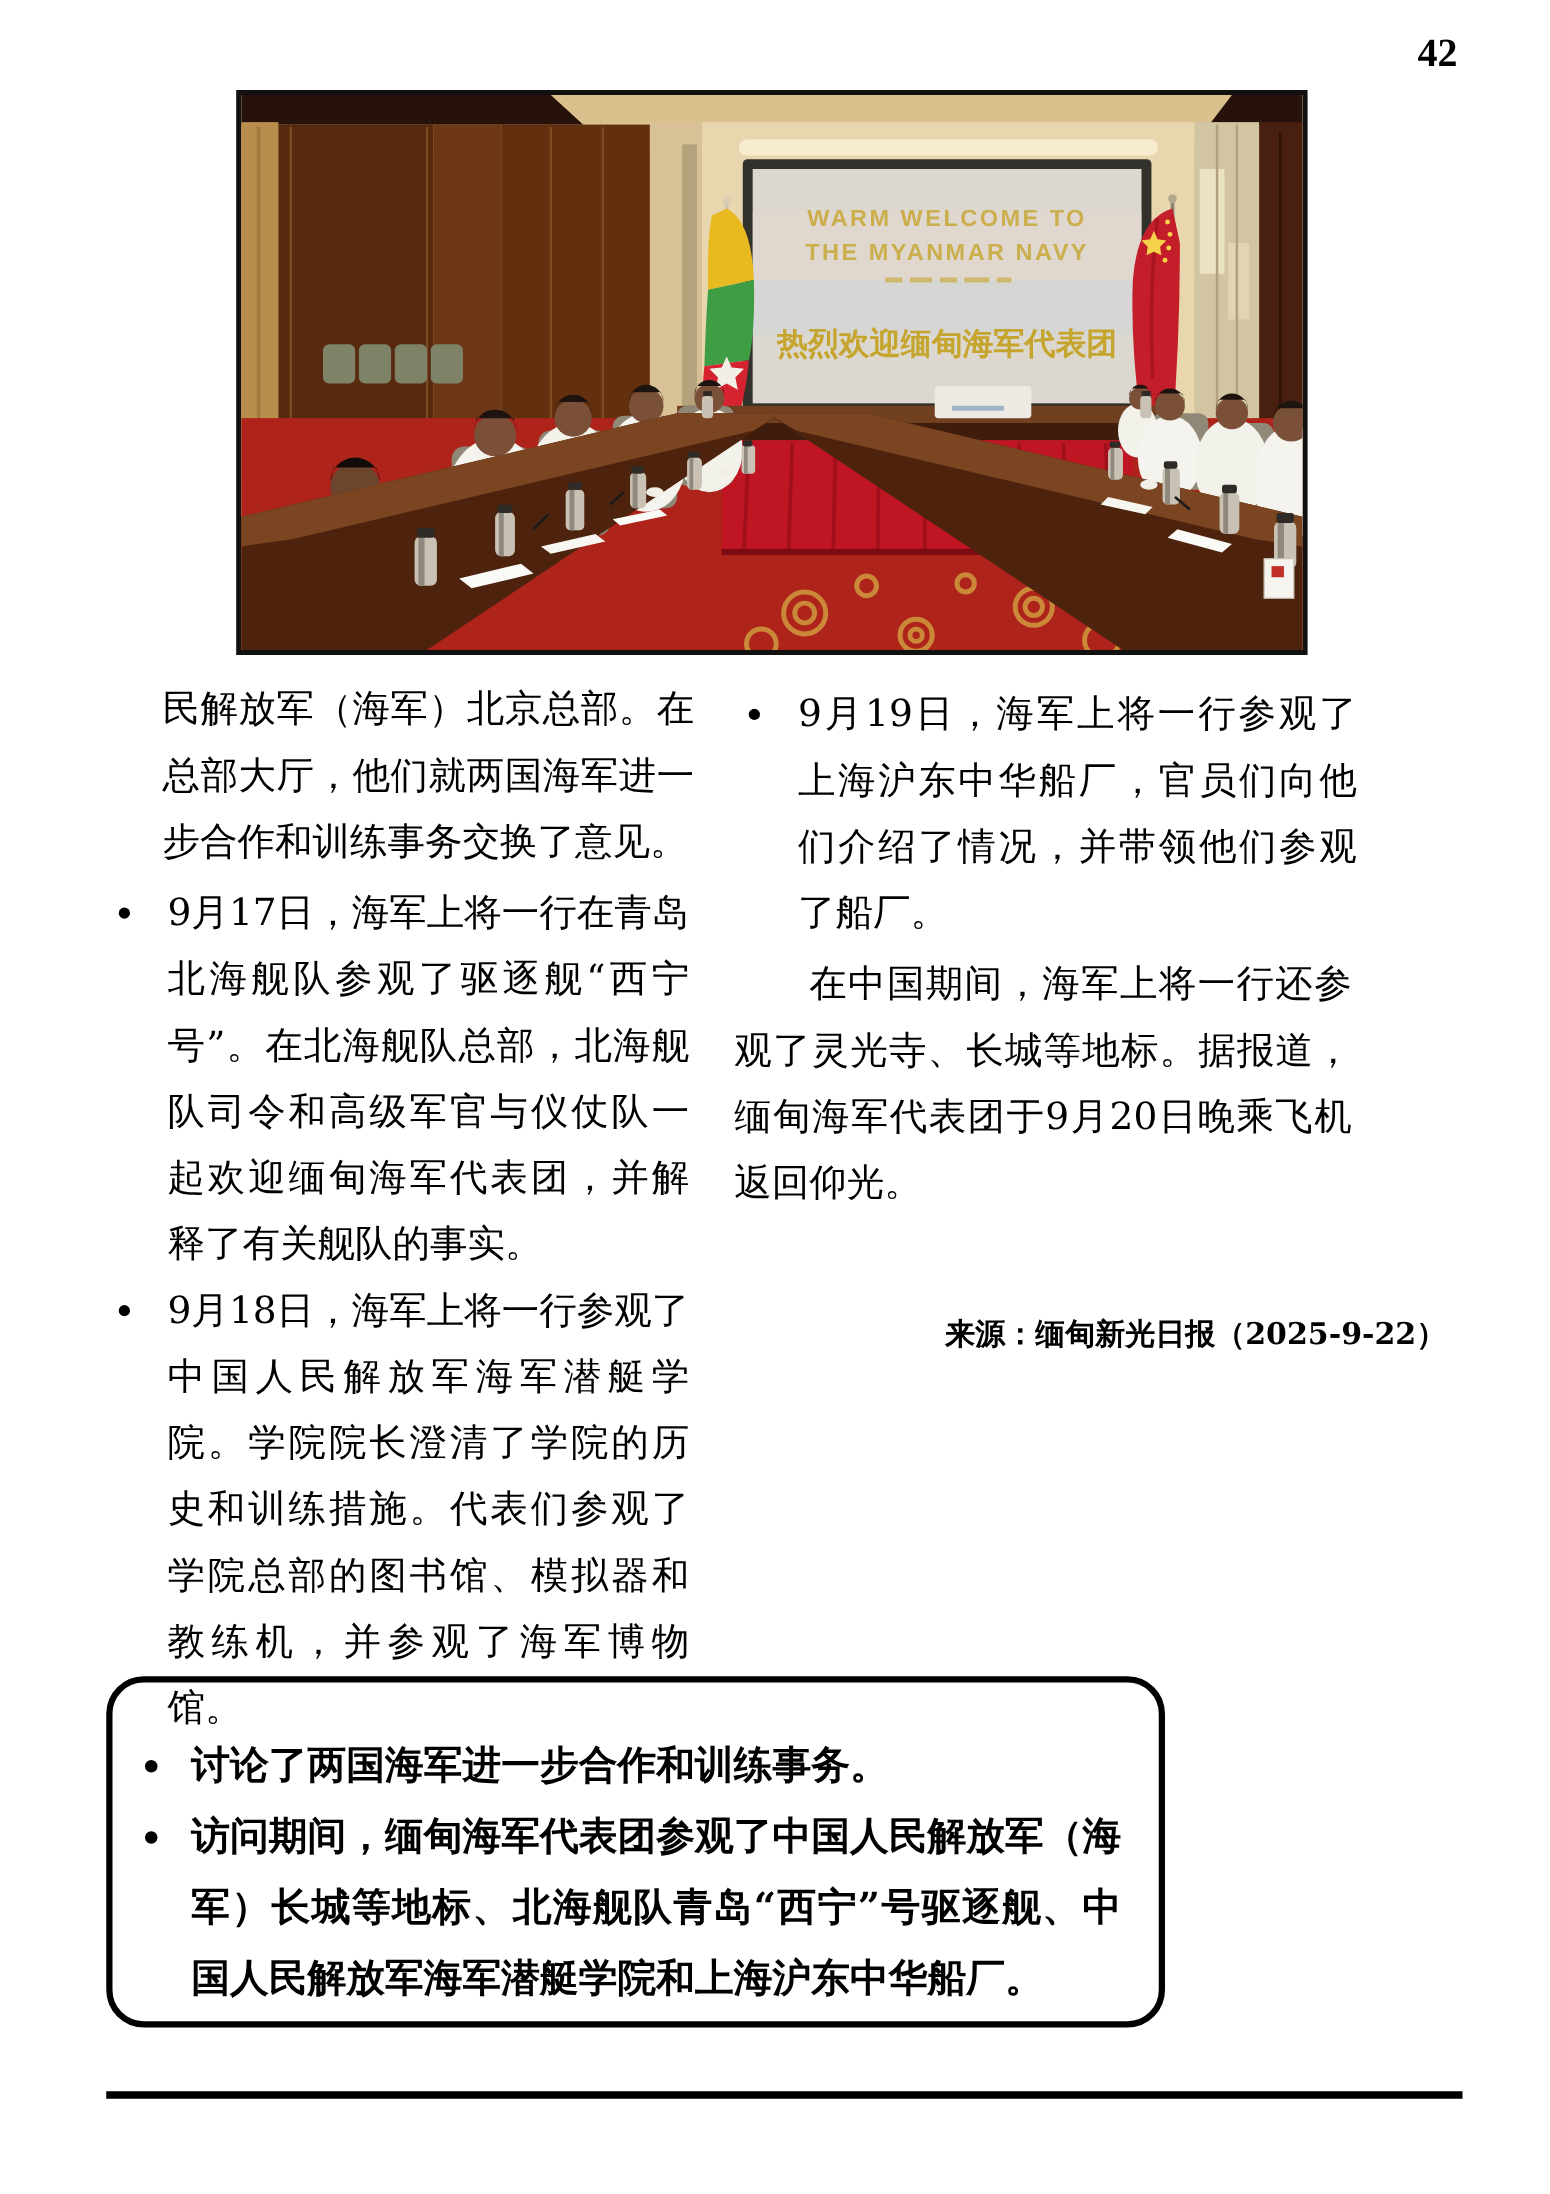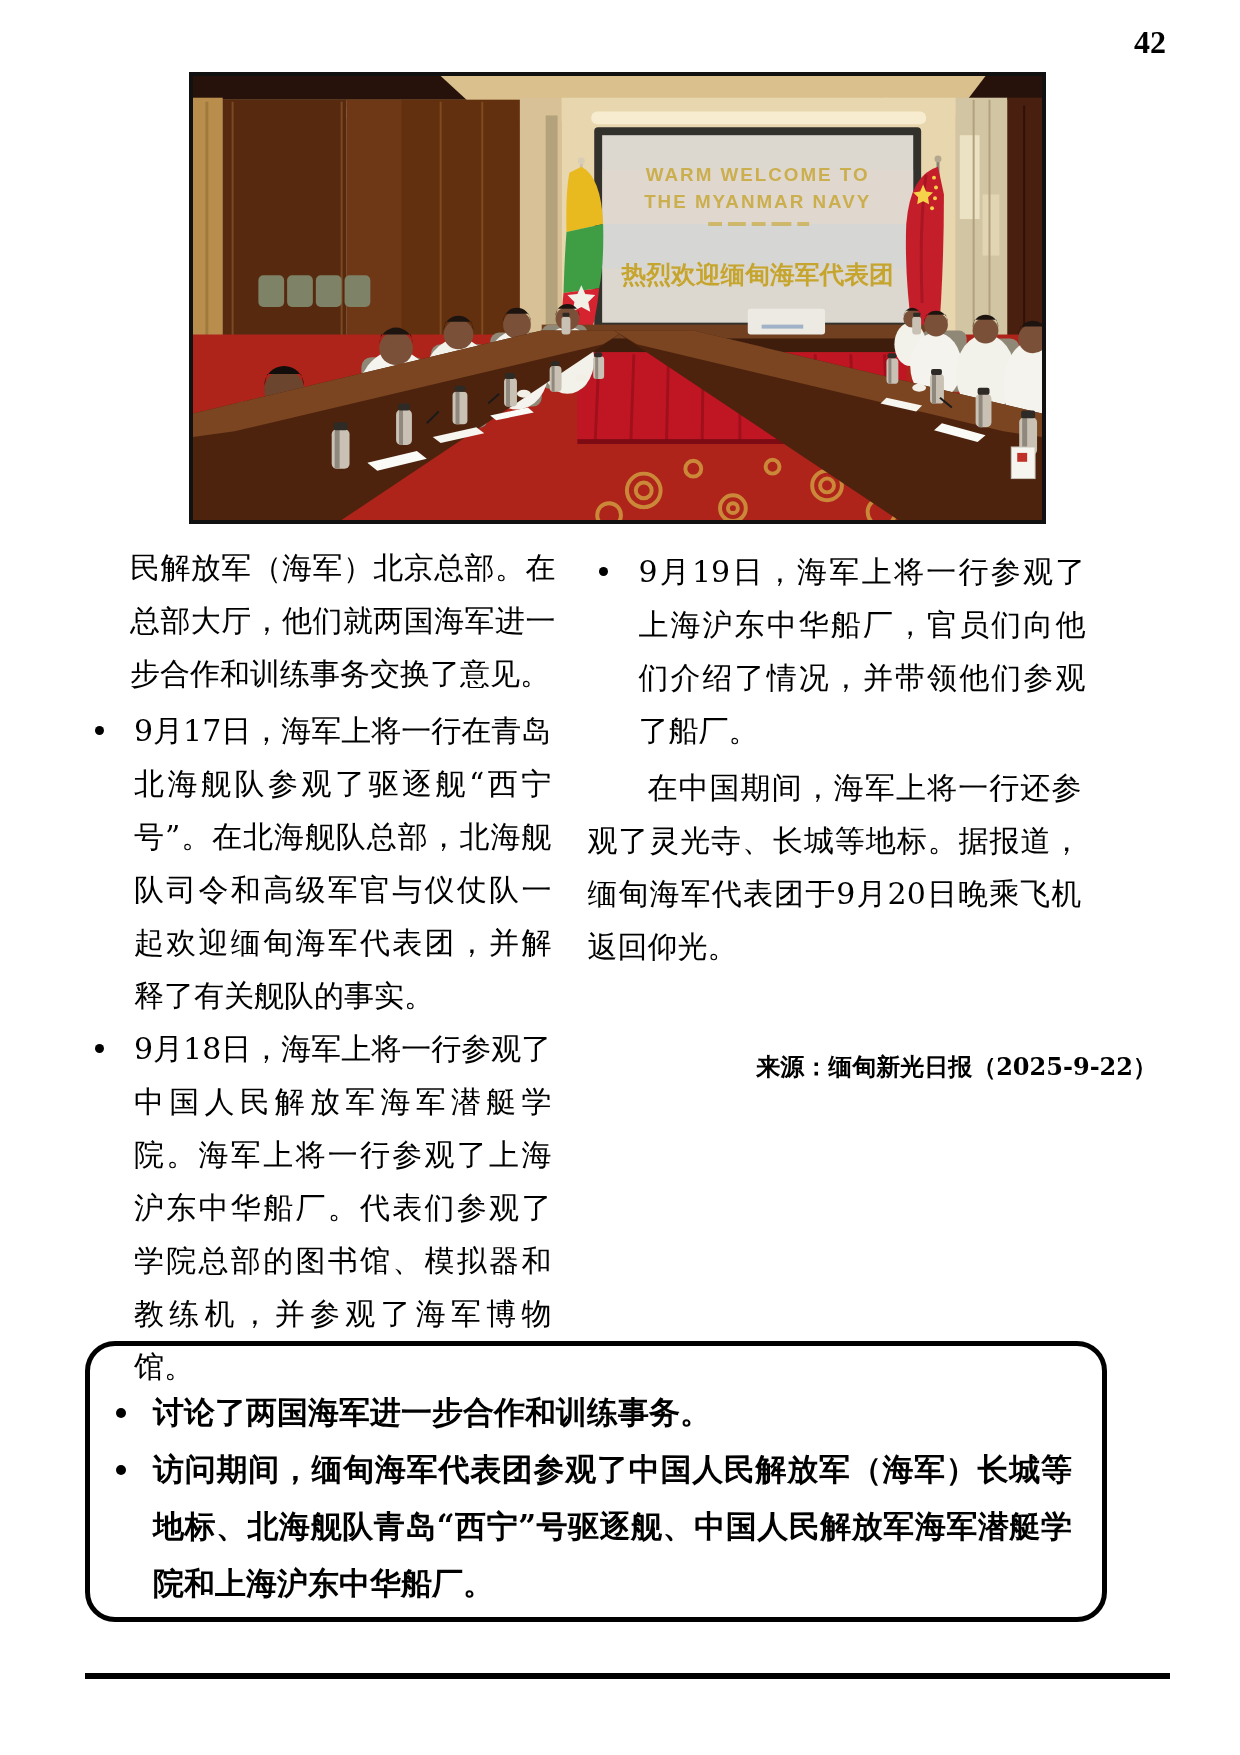--- a/index.html
+++ b/index.html
@@ -32,21 +32,21 @@
     content:"";position:absolute;left:-39px;top:22px;width:9px;height:9px;
     border-radius:50%;background:#000;
   }
   .col-right .para{margin:0;text-indent:2em;width:494px;}
   .source-line{
     margin:74px 0 0 0;text-align:right;padding-right:4px;
     font-weight:700;font-size:24px;line-height:40px;text-indent:0;width:100%;
   }
   
   .summary-box{
-    position:absolute;left:85px;top:1341px;width:1022px;height:281px;
+    position:absolute;left:85px;top:1341px;width:847px;height:281px;
     box-sizing:border-box;border:5px solid #000;border-radius:30px;
     padding:38px 30px 0 0;
   }
   .summary-box ul{
     margin:0;padding:0 0 0 63px;list-style:none;
     font-size:31px;line-height:57px;font-weight:700;text-align:justify;
   }
   .summary-box li{position:relative;}
   .summary-box li::before{
     content:"";position:absolute;left:-37px;top:24px;width:10px;height:10px;
@@ -304,21 +304,21 @@
         <rect x="832" y="382" width="10" height="9" fill="#c03028"></rect>
       </g>
     </svg>
   </div>
 
   <div class="columns">
     <div class="col-left">
       <p class="cont-para">民解放军（海军）北京总部。在总部大厅，他们就两国海军进一步合作和训练事务交换了意见。</p>
       <ul>
         <li>9月17日，海军上将一行在青岛北海舰队参观了驱逐舰“西宁号”。在北海舰队总部，北海舰队司令和高级军官与仪仗队一起欢迎缅甸海军代表团，并解释了有关舰队的事实。</li>
-        <li>9月18日，海军上将一行参观了中国人民解放军海军潜艇学院。海军上将一行参观了上海沪东中华船厂。代表们参观了学院总部的图书馆、模拟器和教练机，并参观了海军博物馆。</li>
+        <li>9月18日，海军上将一行参观了中国人民解放军海军潜艇学院。学院院长澄清了学院的历史和训练措施。代表们参观了学院总部的图书馆、模拟器和教练机，并参观了海军博物馆。</li>
       </ul>
     </div>
     <div class="col-right">
       <ul>
         <li>9月19日，海军上将一行参观了上海沪东中华船厂，官员们向他们介绍了情况，并带领他们参观了船厂。</li>
       </ul>
       <p class="para">在中国期间，海军上将一行还参观了灵光寺、长城等地标。据报道，缅甸海军代表团于9月20日晚乘飞机返回仰光。</p>
       <p class="source-line">来源：缅甸新光日报（2025-9-22）</p>
     </div>
   </div>

